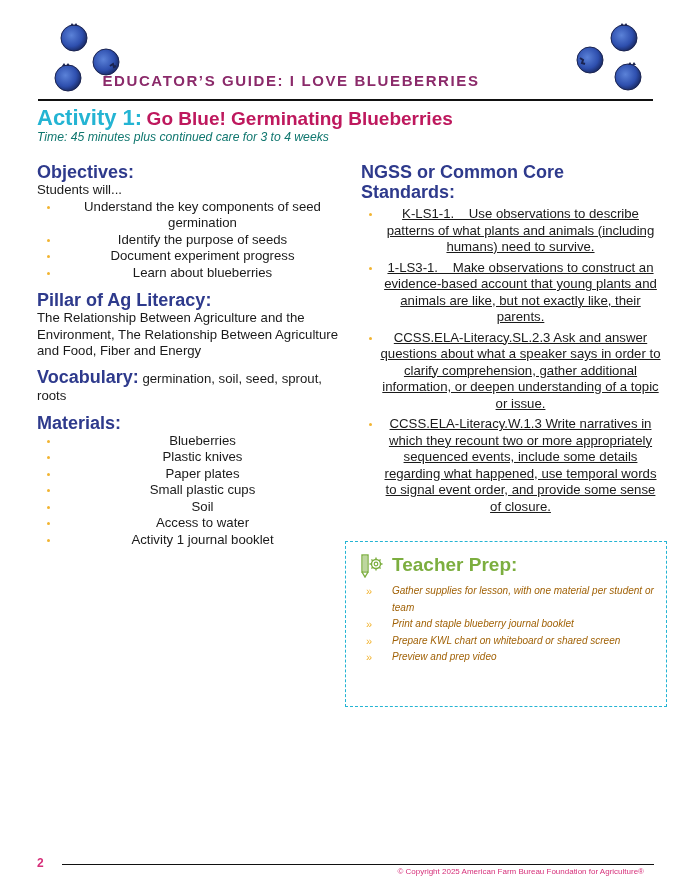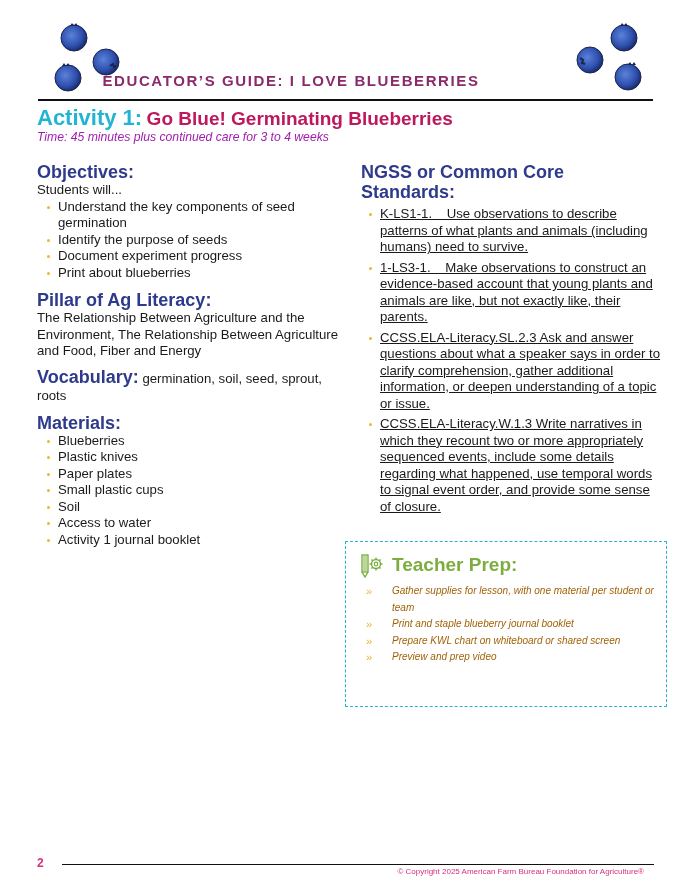--- a/index.html
+++ b/index.html
@@ -14,31 +14,31 @@
     position: absolute; left: 0; width: 552px; top: 72px;
     text-align: center; padding-left: 30px;
     font-size: 15px; font-weight: bold; letter-spacing: 1.6px;
     color: #8b2a6a;
   }
   .header-rule { position: absolute; left: 38px; top: 99px; width: 615px; height: 2px; background: #111; }
 
   .activity-title { position: absolute; left: 37px; top: 105px; white-space: nowrap; }
   .activity-title .num { font-size: 22px; font-weight: bold; color: #24b4d3; }
   .activity-title .name { font-size: 19px; font-weight: bold; color: #be185d; }
-  .time-line { position: absolute; left: 37px; top: 130px; font-size: 12.2px; font-style: italic; color: #a21caf; }
+  .time-line { position: absolute; left: 37px; top: 130px; font-size: 12.2px; font-style: italic; color: #0f766e; }
 
   .col-left { position: absolute; left: 37px; top: 162px; width: 310px; }
   .col-right { position: absolute; left: 361px; top: 162px; width: 300px; }
 
   h2.sec { font-size: 18px; font-weight: bold; color: #2e3a8c; line-height: 20px; }
   .sec-inline { font-size: 18px; font-weight: bold; color: #2e3a8c; }
   .body-text { font-size: 13.2px; line-height: 16.5px; color: #1a1a1a; }
 
   ul.dots { list-style: none; padding-left: 9px; }
-  ul.dots li { position: relative; padding-left: 12px; font-size: 13.2px; line-height: 16.5px; }
+  ul.dots li { position: relative; padding-left: 12px; font-size: 13.2px; line-height: 16.5px; text-align: center; }
   ul.dots li::before {
     content: ""; position: absolute; left: 1px; top: 7px; width: 3px; height: 3px;
     border-radius: 50%; background: #f2b431;
   }
   ul.std li { margin-bottom: 4px; padding-left: 12px; }
   ul.std { padding-left: 7px; margin-top: 4px; text-decoration: underline; }
 
   .block { margin-bottom: 9px; }
 
   .prep-box {
@@ -99,21 +99,21 @@
 <div class="time-line">Time: 45 minutes plus continued care for 3 to 4 weeks</div>
 
 <div class="col-left">
   <div class="block">
     <h2 class="sec">Objectives:</h2>
     <div class="body-text">Students will...</div>
     <ul class="dots">
       <li>Understand the key components of seed germination</li>
       <li>Identify the purpose of seeds</li>
       <li>Document experiment progress</li>
-      <li>Print about blueberries</li>
+      <li>Learn about blueberries</li>
     </ul>
   </div>
 
   <div class="block">
     <h2 class="sec">Pillar of Ag Literacy:</h2>
     <div class="body-text">The Relationship Between Agriculture and the Environment, The Relationship Between Agriculture and Food, Fiber and Energy</div>
   </div>
 
   <div class="block">
     <div class="body-text" style="line-height:17px;">

